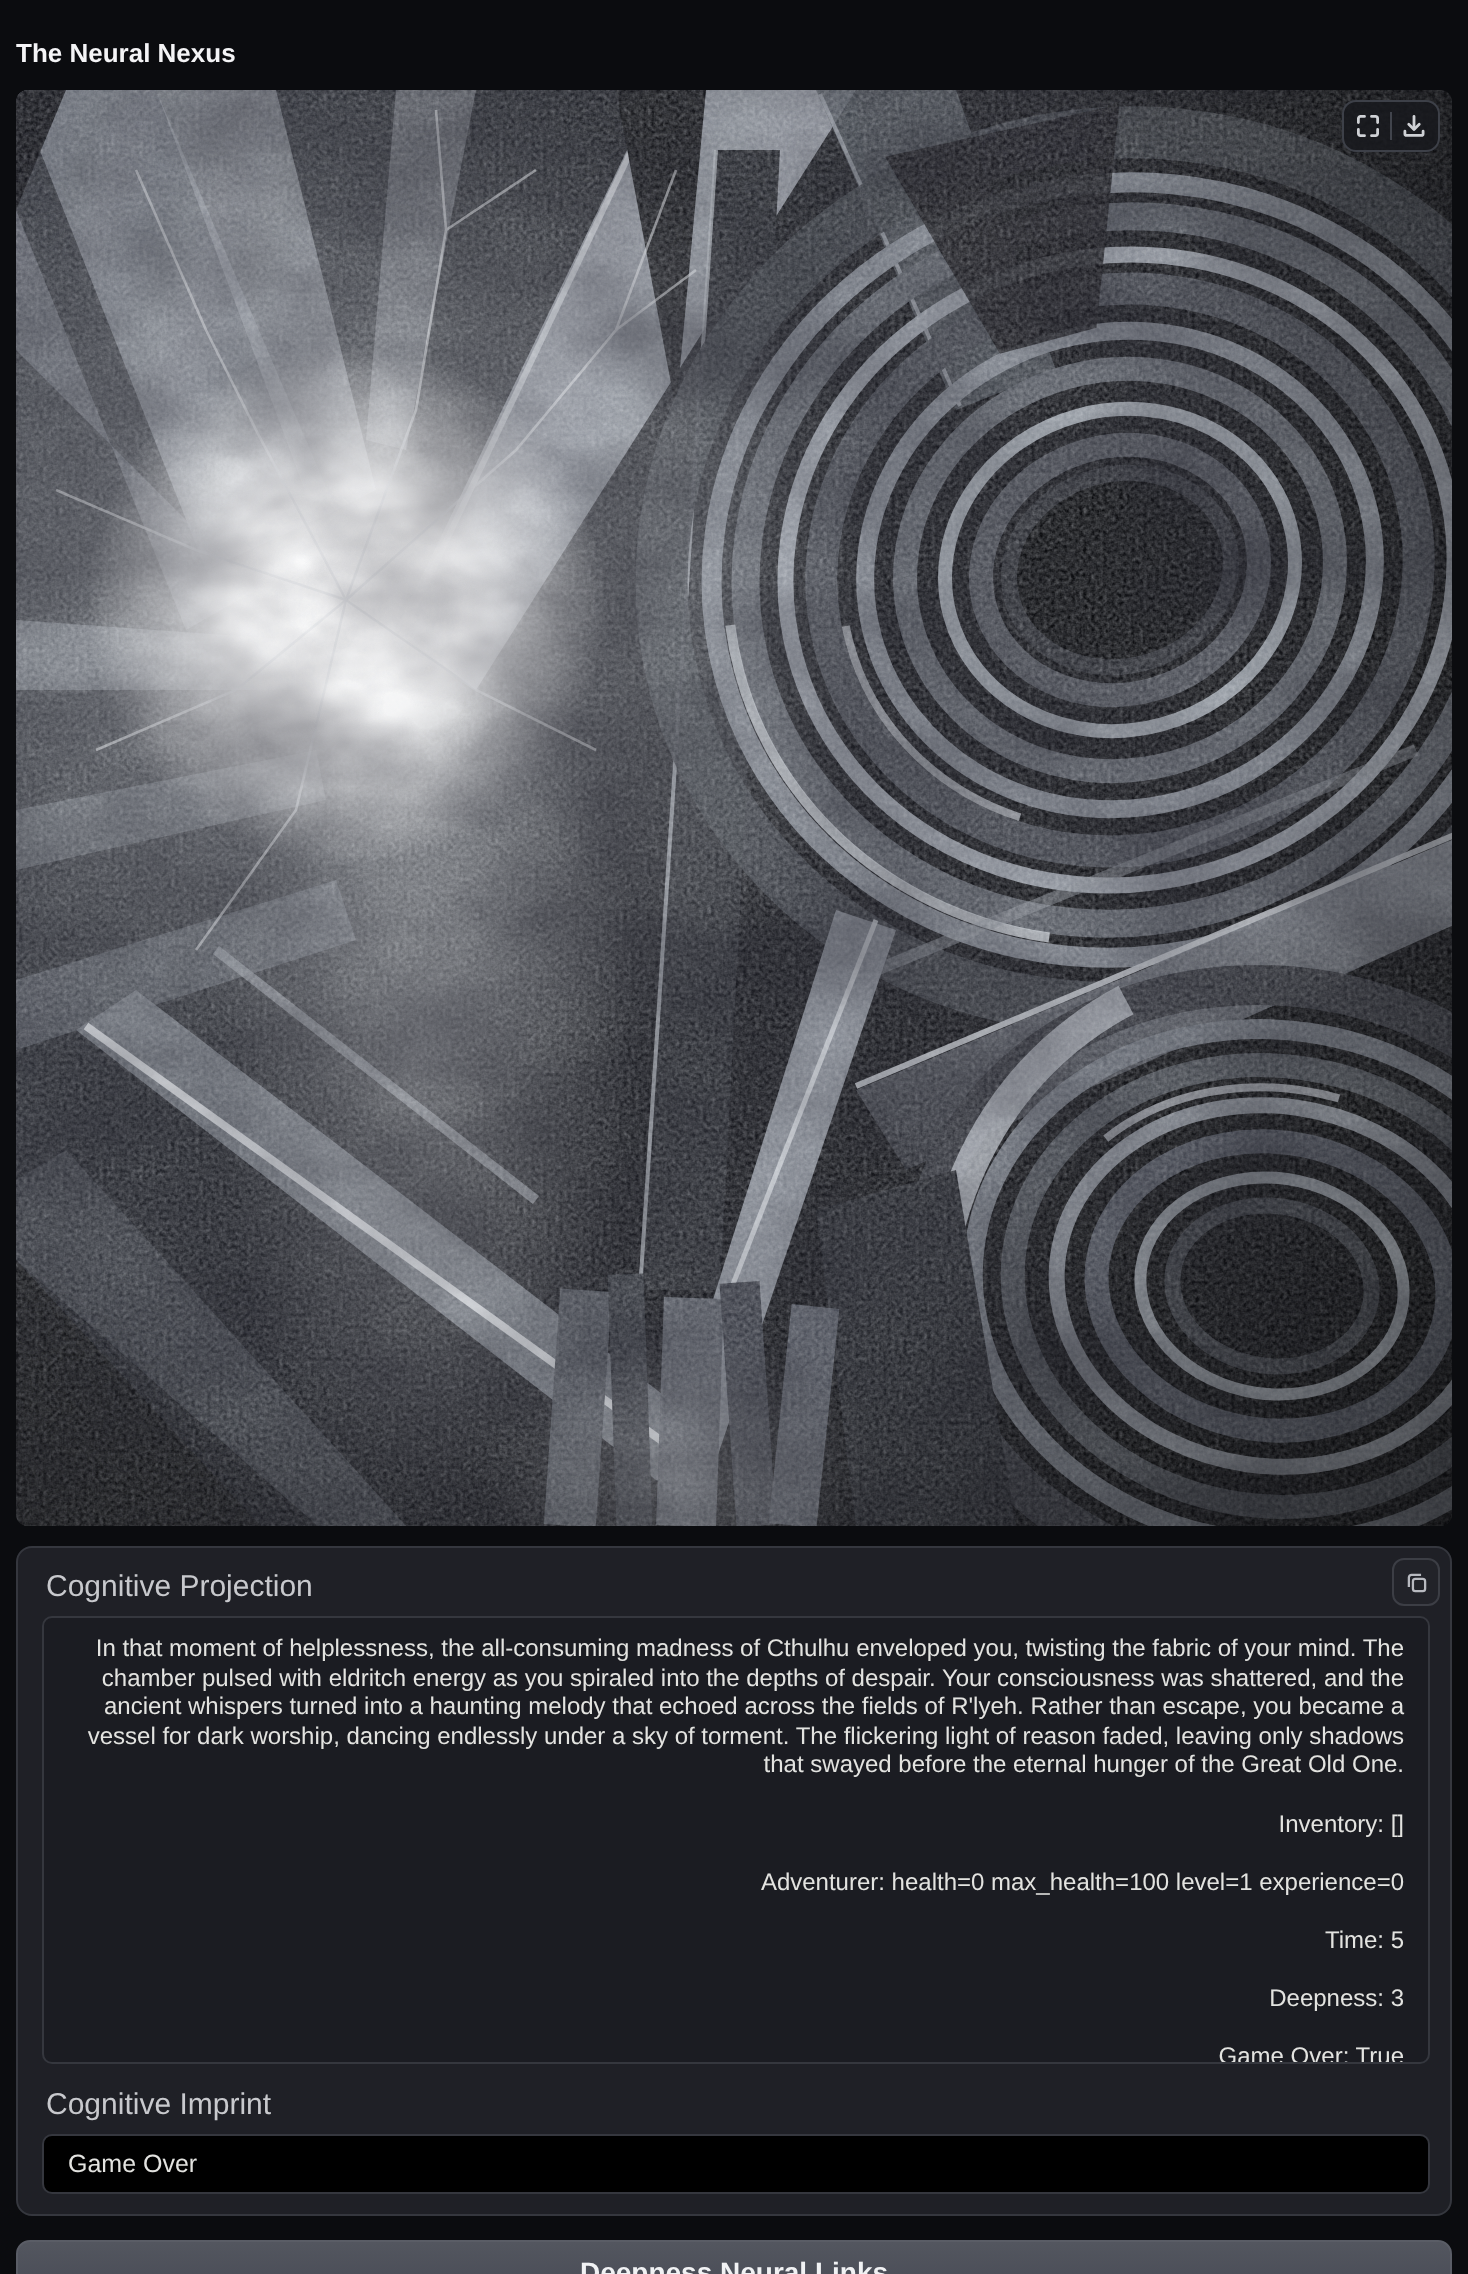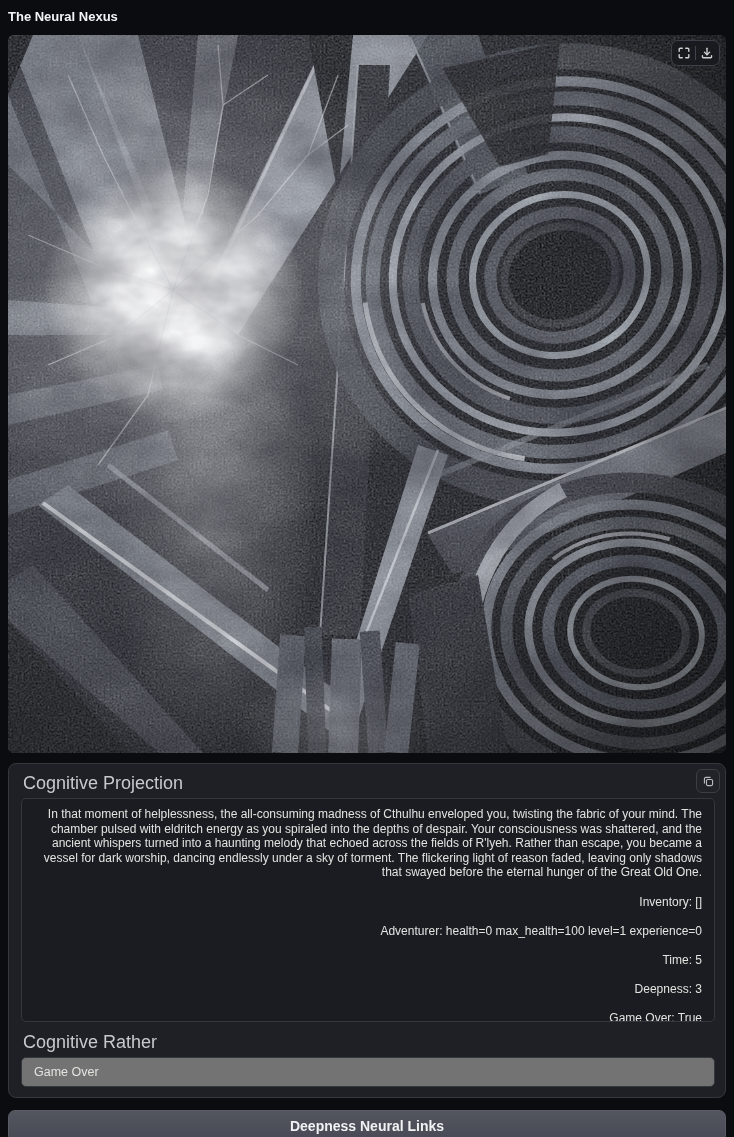--- a/index.html
+++ b/index.html
@@ -1,31 +1,31 @@
 <!DOCTYPE html>
 <html><head>
 <meta charset="utf-8">
 <style>
   html,body{margin:0;padding:0;background:#0b0c0f;}
   body{width:734px;height:1137px;overflow:hidden;font-family:"Liberation Sans",sans-serif;-webkit-font-smoothing:antialiased;}
   .page{padding:4px 8px 0 8px;}
-  .page-title{color:#f4f4f6;font-size:13px;font-weight:700;line-height:16px;margin:5px 0 10px 0;}
+  .page-title{color:#f4f4f6;font-size:13px;font-weight:700;line-height:16px;margin:15px 0 10px 0;}
   
   .viewer{position:relative;width:718px;height:718px;border-radius:6px;overflow:hidden;background:#131418;}
   .viewer svg.art{display:block;width:718px;height:718px;}
   .img-toolbar{position:absolute;top:5px;right:6px;display:flex;align-items:center;background:rgba(24,25,30,0.88);border:1px solid #3d4048;border-radius:7px;padding:1px;}
   .tool-btn{width:22px;height:22px;display:flex;align-items:center;justify-content:center;background:transparent;border:none;cursor:pointer;padding:0;}
   .tool-sep{width:1px;height:14px;background:#41444c;}
   
   .panel{position:relative;margin-top:10px;width:718px;box-sizing:border-box;background:#1f2026;border:1px solid #35373e;border-radius:8px;padding:10px 12px 10px 12px;}
   .copy-btn{position:absolute;top:5px;right:5px;width:24px;height:24px;box-sizing:border-box;display:flex;align-items:center;justify-content:center;background:#222329;border:1px solid #3c3e45;border-radius:6px;cursor:pointer;padding:0;}
-  .block-label{color:#c8c9cd;font-size:18px;line-height:15px;margin:2px 0 7px 2px;}
+  .block-label{color:#c8c9cd;font-size:15px;line-height:15px;margin:2px 0 7px 2px;}
   .block-label.second{margin-top:13px;}
   .ta{box-sizing:border-box;width:694px;height:224px;overflow:hidden;background:#1b1c22;border:1px solid #35373e;border-radius:5px;padding:8px 12px;color:#e3e3e0;font-size:12px;line-height:14.6px;white-space:pre-wrap;text-align:right;}
-  .field-input{box-sizing:border-box;width:694px;height:30px;background:#737373;border:1px solid #35373e;border-radius:5px;padding:0 12px;color:#e3e3e0;font-size:12.5px;font-family:"Liberation Sans",sans-serif;outline:none;}
+  .field-input{box-sizing:border-box;width:694px;height:30px;background:#000000;border:1px solid #35373e;border-radius:5px;padding:0 12px;color:#e3e3e0;font-size:12.5px;font-family:"Liberation Sans",sans-serif;outline:none;}
   
   .action-btn{display:block;box-sizing:border-box;margin-top:12px;width:718px;height:32px;background:linear-gradient(180deg,#53565f 0%,#474a54 100%);border:1px solid #5a5d66;border-radius:7px;color:#f1f2f4;font-size:14px;font-weight:700;font-family:"Liberation Sans",sans-serif;cursor:pointer;}
   .icon{display:block;}
 </style>
 </head>
 <body>
 
 <div class="page">
 
   <div class="page-title">The Neural Nexus</div>
@@ -197,19 +197,19 @@
 Inventory: []
 
 Adventurer: health=0 max_health=100 level=1 experience=0
 
 Time: 5
 
 Deepness: 3
 
 Game Over: True</div>
 
-    <div class="block-label second">Cognitive Rather</div>
+    <div class="block-label second">Cognitive Imprint</div>
     <input class="field-input" readonly="" value="Game Over" style="">
   </div>
 
   <button class="action-btn">Deepness Neural Links</button>
 
 </div>
 
 </body></html>

